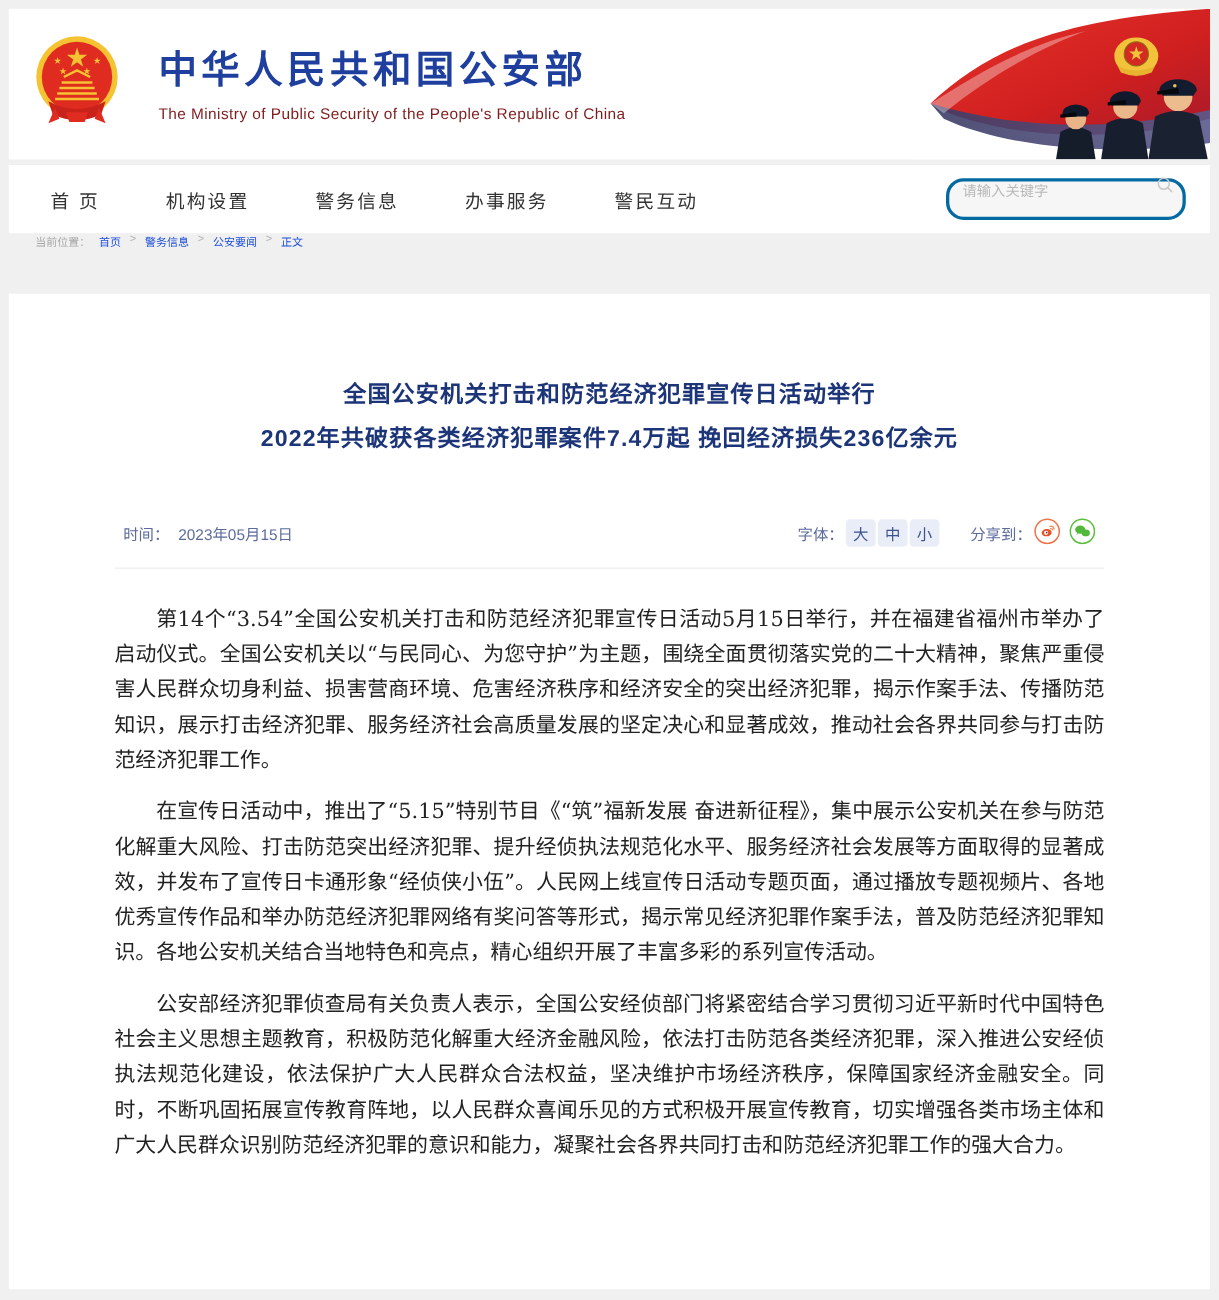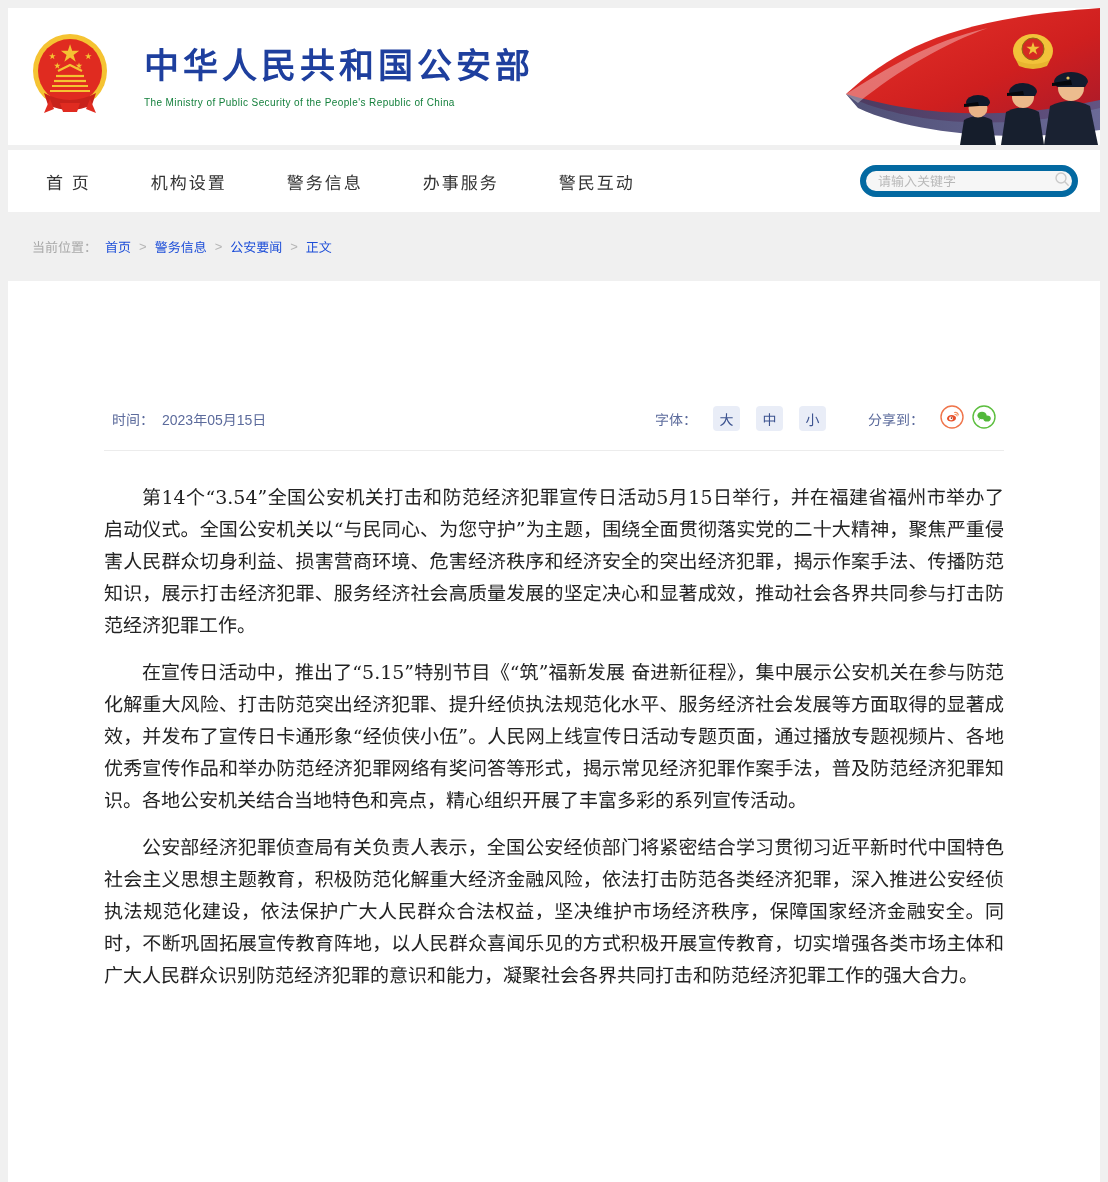--- a/index.html
+++ b/index.html
@@ -17,63 +17,63 @@
     display:flex; align-items:center;
   }
   .logo-wrap { display:flex; align-items:center; margin-left:22px; cursor:pointer; }
   .emblem { width:80px; height:84px; flex:0 0 auto; }
   .title-block { margin-left:34px; }
   .site-title {
     font-size:35px; font-weight:bold; letter-spacing:4px;
     color:#1e3f9e; line-height:1.2;
   }
   .site-subtitle {
-    margin-top:10px; font-size:10px; color:#15803d; letter-spacing:0.4px;
+    margin-top:10px; font-size:14px; color:#7f1d1d; letter-spacing:0.4px;
   }
   .header-art { position:absolute; right:0; top:0; width:272px; height:137px; }
 
   
   .nav-bar {
     margin-top:5px; height:62px; background:#ffffff;
     display:flex; align-items:center; padding:0 22px 0 38px;
   }
   .nav-items { display:flex; align-items:center; gap:60px; }
   .nav-item { font-size:17px; color:#333; letter-spacing:2px; cursor:pointer; white-space:nowrap; }
   .search-box {
     margin-left:auto; width:218px; height:32px; background:#f6f6f6;
-    border:6px solid #0369a1; border-radius:16px;
-    display:flex; align-items:center; padding:4px 12px;
+    border:3px solid #0369a1; border-radius:16px;
+    display:flex; align-items:flex-end; padding:16px 12px;
   }
   .search-input {
     border:none; outline:none; background:transparent; flex:1;
     font-size:13px; color:#666; font-family:"Liberation Sans", sans-serif;
   }
   .search-input::placeholder { color:#b9b9b9; }
   .search-icon { width:16px; height:16px; flex:0 0 auto; cursor:pointer; }
 
   
   .breadcrumb {
-    height:69px; display:flex; align-items:center; padding-left:24px;
-    font-size:13px; color:#a9a9a9; gap:8px;
+    height:55px; display:flex; padding-left:24px;
+    font-size:10px; color:#a9a9a9; gap:8px;
   }
   .breadcrumb .crumb { color:#1d4ed8; cursor:pointer; }
   .breadcrumb .crumb.current { cursor:default; }
   .breadcrumb .sep { color:#b5b5b5; }
 
   
   .article-card { background:#ffffff; min-height:905px; padding:72px 96px 60px 96px; }
   .article-title { text-align:center; color:#1c3478; font-weight:bold; }
   .article-title .t-line { font-size:21px; line-height:40px; letter-spacing:1px; }
 
   .meta-row {
     margin-top:52px; display:flex; align-items:center;
     font-size:14px; color:#5c6b9c; padding:0 8px;
   }
   .meta-time { display:flex; gap:8px; align-items:flex-start; }
-  .meta-right { margin-left:auto; display:flex; align-items:center; gap:16px; }
+  .meta-right { margin-left:auto; display:flex; align-items:center; gap:2px; }
   .font-label, .share-label { color:#5c6b9c; }
   .font-btn {
     width:27px; height:25px; border:none; border-radius:4px;
     background:#e9edf7; color:#3c5390; font-size:14px; cursor:pointer;
     display:inline-flex; align-items:center; justify-content:center;
     font-family:"Liberation Sans", sans-serif;
   }
   .share-icons { display:flex; gap:8px; align-items:center; }
   .share-icon { width:24px; height:24px; cursor:pointer; }
   .meta-divider { margin-top:18px; border-bottom:1px solid #ececec; }
@@ -196,20 +196,22 @@
     <span class="sep">&gt;</span>
     <span class="crumb">警务信息</span>
     <span class="sep">&gt;</span>
     <span class="crumb">公安要闻</span>
     <span class="sep">&gt;</span>
     <span class="crumb current">正文</span>
   </div>
 
   <main class="article-card">
     <h1 class="article-title">
+      <div class="t-line">全国公安机关打击和防范经济犯罪宣传日活动举行</div>
+      <div class="t-line">2022年共破获各类经济犯罪案件7.4万起 挽回经济损失236亿余元</div>
     </h1>
 
     <div class="meta-row">
       <div class="meta-time">
         <span>时间：</span>
         <span>2023年05月15日</span>
       </div>
       <div class="meta-right">
         <span class="font-label">字体：</span>
         <button class="font-btn">大</button>

